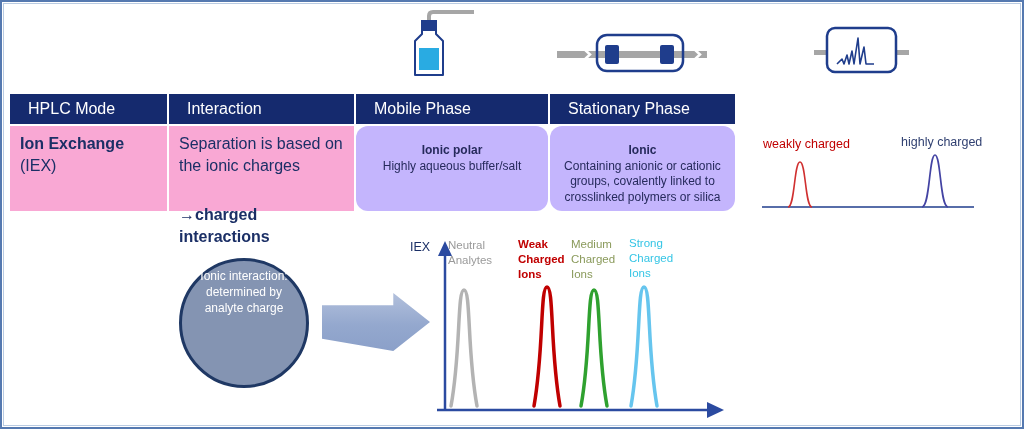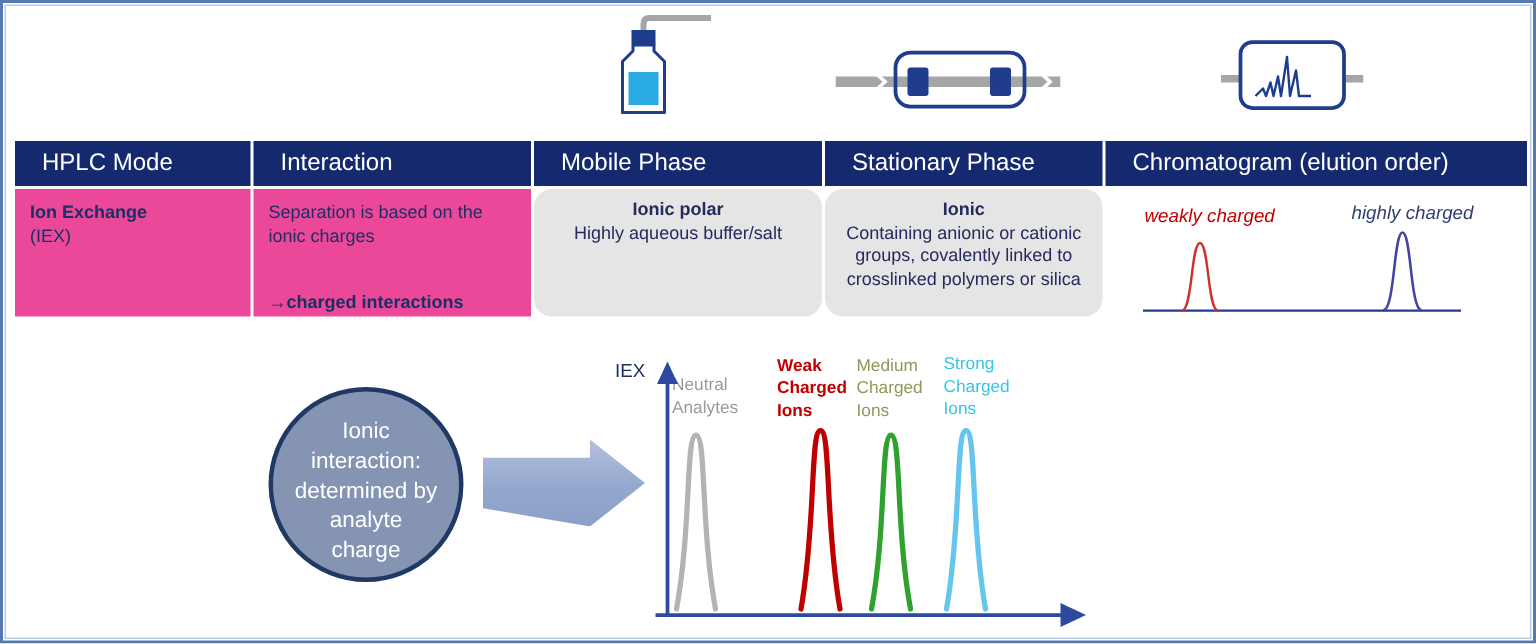--- a/index.html
+++ b/index.html
@@ -24,45 +24,45 @@
   .th {
     background: #152a6e; color: #ffffff;
     font-size: 16px; line-height: 30px;
     padding-left: 18px; white-space: nowrap; overflow: hidden;
   }
   .tbl-body { display: flex; gap: 2px; margin-top: 2px; height: 85px; }
   .c1 { width: 157px; } .c2 { width: 185px; } .c3 { width: 192px; }
   .c4 { width: 185px; } .c5 { width: 281px; }
 
   .cell-gray {
-    background: #ec4899; color: #1b2f66;
-    font-size: 12px; padding: 7px 10px; line-height: 1.35;
+    background: #f9a8d4; color: #1b2f66;
+    font-size: 16px; padding: 7px 10px; line-height: 1.35;
   }
   .cell-pink {
-    background: #e5e5e5; color: #262a5c;
+    background: #c4b5fd; color: #262a5c;
     font-size: 12px; border-radius: 12px;
-    padding: 6px 9px; line-height: 1.3; text-align: center;
+    padding: 17px 9px; line-height: 1.3; text-align: center;
   }
   .cell-white { background: #ffffff; position: relative; }
   .bold { font-weight: bold; }
   .mode-abbr { font-weight: normal; }
   .note { margin-top: 28px; font-weight: bold; }
   .sp-body { text-align: center; }
 
-  .chromo-label { position: absolute; font-size: 12.5px; white-space: nowrap; font-style: italic; }
+  .chromo-label { position: absolute; font-size: 12.5px; white-space: nowrap; }
   .chromo-label.left  { left: 26px; top: 11px; color: #c00000; }
   .chromo-label.right { left: 164px; top: 9px; color: #2f3f70; }
 
   
   .circle {
     position: absolute; left: 177px; top: 256px;
     width: 130px; height: 130px; border-radius: 50%;
     background: #8494b2; border: 3px solid #1f3864;
-    color: #ffffff; font-size: 15px; line-height: 1.32;
-    display: flex; align-items: flex-end; justify-content: center;
+    color: #ffffff; font-size: 12px; line-height: 1.32;
+    display: flex; align-items: flex-start; justify-content: center;
     text-align: center; padding: 8px 14px;
   }
   .block-arrow {
     position: absolute; left: 320px; top: 291px;
     width: 108px; height: 58px;
     background: linear-gradient(180deg, #b2c0dc 0%, #94a8ce 55%, #8ba0c9 100%);
     clip-path: polygon(0 21%, 66% 21%, 66% 0, 100% 50%, 66% 100%, 0 79%);
   }
   .iex-label {
     position: absolute; left: 408px; top: 238px;
@@ -104,21 +104,20 @@
     <rect x="13" y="4" width="69" height="44" rx="8" fill="#ffffff" stroke="#1f3d8c" stroke-width="2.5"></rect>
     <path d="M23,40 l5,-5 l2,5 l3,-9 l2,9 l3,-13 l2,13 l4,-26 l2,26 l4,-17 l2,17 l8,0" stroke="#1f3d8c" stroke-width="1.6" fill="none" stroke-linejoin="round"></path>
   </svg>
 
   <div class="tbl">
     <div class="tbl-head">
       <div class="th c1">HPLC Mode</div>
       <div class="th c2">Interaction</div>
       <div class="th c3">Mobile Phase</div>
       <div class="th c4">Stationary Phase</div>
-      <div class="th c5">Chromatogram (elution order)</div>
     </div>
 
     <div class="tbl-body">
       <div class="cell-gray c1">
         <div class="bold">Ion Exchange</div>
         <div class="mode-abbr">(IEX)</div>
       </div>
 
       <div class="cell-gray c2">
         <div>Separation is based on the ionic charges</div>
@@ -148,21 +147,21 @@
   </div>
 
   <div class="circle">
     <span>Ionic interaction: determined by analyte charge</span>
   </div>
 
   <div class="block-arrow"></div>
 
   <div class="iex-label">IEX</div>
 
-  <div class="peak-label pl0" style="color: rgb(154, 154, 154); margin-top: 12px;">Neutral Analytes</div>
+  <div class="peak-label pl0" style="color: rgb(154, 154, 154);">Neutral Analytes</div>
   <div class="peak-label pl1" style="color: rgb(192, 0, 0);">Weak Charged Ions</div>
   <div class="peak-label pl2" style="color: rgb(138, 154, 91);">Medium Charged Ions</div>
   <div class="peak-label pl3" style="color: rgb(53, 197, 229);">Strong Charged Ions</div>
 
   <svg class="abs" style="left:405px; top:230px;" width="330" height="188" viewBox="0 0 330 188">
 
     <line x1="38" y1="178" x2="38" y2="22" stroke="#2b4aa0" stroke-width="2.5"></line>
     <polygon points="38,9 31,24 45,24" fill="#2b4aa0"></polygon>
     <line x1="30" y1="178" x2="302" y2="178" stroke="#2b4aa0" stroke-width="2.5"></line>
     <polygon points="317,178 300,170 300,186" fill="#2b4aa0"></polygon>

